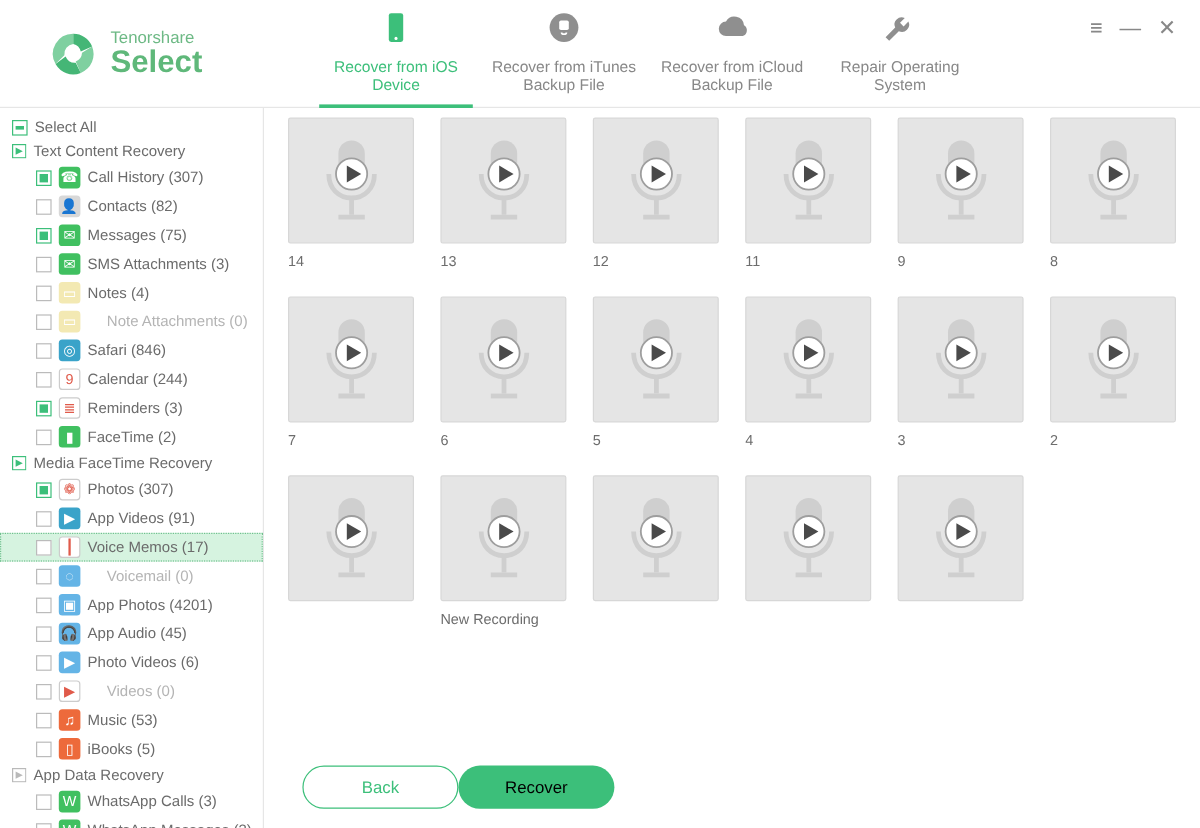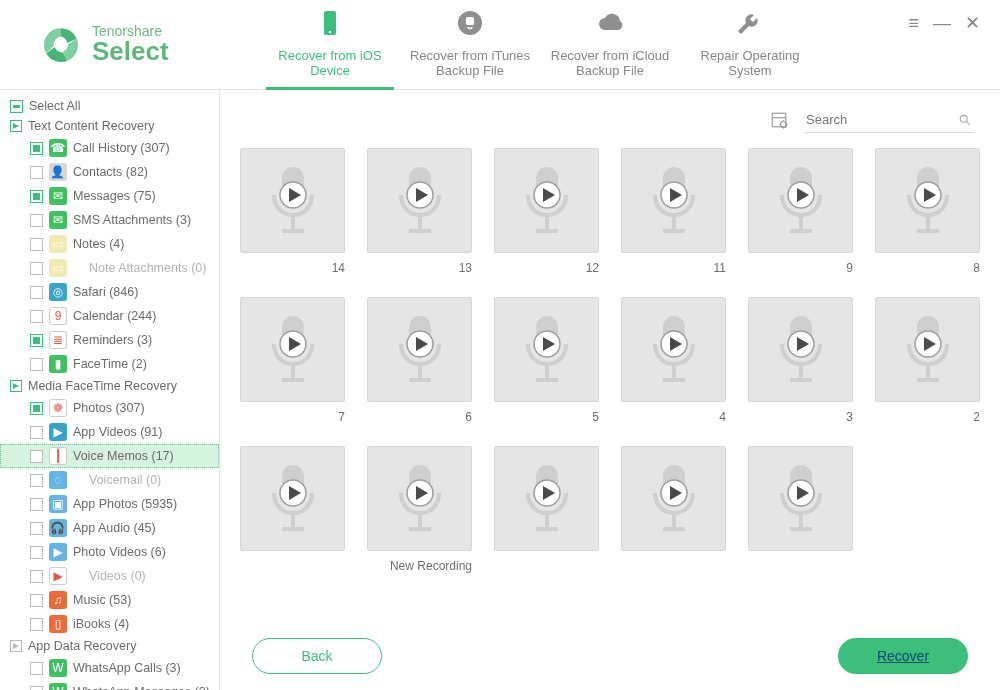--- a/index.html
+++ b/index.html
@@ -73,36 +73,36 @@
     padding: 4px 2px; width: 170px; color: #999;
   }
   .search-box input {
     border: none; outline: none; font-size: 13px; color: #666; width: 100%;
     background: transparent;
   }
   .gallery {
     flex: 1; padding: 8px 16px 0 20px; overflow: auto;
   }
   .grid { display: flex; flex-wrap: wrap; gap: 22px 22px; }
-  .cell { width: 105px; text-align: right; }
+  .cell { width: 105px; text-align: left; }
   .thumb {
     width: 105px; height: 105px; background: #e5e5e5; border: 1px solid #d7d7d7;
     display: flex; align-items: center; justify-content: center; border-radius: 2px;
   }
   .cap { font-size: 12px; color: #6d6d6d; margin-top: 8px; white-space: nowrap; overflow: hidden; text-overflow: ellipsis; }
   .footer {
-    height: 68px; display: flex; align-items: center; justify-content: space-between;
+    height: 68px; display: flex; align-items: center; justify-content: flex-start;
     padding: 0 32px;
   }
   .btn {
     height: 36px; border-radius: 18px; min-width: 130px; display: flex; align-items: center; justify-content: center;
     font-size: 14px; cursor: pointer;
   }
   .btn.back { border: 1px solid #3cbf7a; color: #3cbf7a; background: #fff; }
-  .btn.recover { background: #3cbf7a; color: #0c4a6e; text-decoration: underline; }
+  .btn.recover { background: #3cbf7a; color: #000000; }
 
   
   .sidebar::-webkit-scrollbar, .gallery::-webkit-scrollbar { width: 8px; }
   .sidebar::-webkit-scrollbar-thumb, .gallery::-webkit-scrollbar-thumb { background: #dcdcdc; border-radius: 4px; }
 </style>
 </head>
 <body>
 
 <div class="topbar">
   <div class="logo-block">
@@ -230,21 +230,21 @@
         <span class="label-text">Voice Memos (17)</span>
       </div>
       <div class="node child">
         <span class="chk "></span>
         <span class="cat-icon" style="background:#64b4e6;">◌</span>
         <span class="label-text dim">Voicemail (0)</span>
       </div>
       <div class="node child">
         <span class="chk "></span>
         <span class="cat-icon" style="background:#64b4e6;">▣</span>
-        <span class="label-text">App Photos (5935)</span>
+        <span class="label-text">App Photos (4201)</span>
       </div>
       <div class="node child">
         <span class="chk "></span>
         <span class="cat-icon" style="background:#64b4e6;">🎧</span>
         <span class="label-text">App Audio (45)</span>
       </div>
       <div class="node child">
         <span class="chk "></span>
         <span class="cat-icon" style="background:#64b4e6;">▶</span>
         <span class="label-text">Photo Videos (6)</span>
@@ -255,21 +255,21 @@
         <span class="label-text dim">Videos (0)</span>
       </div>
       <div class="node child">
         <span class="chk "></span>
         <span class="cat-icon" style="background:#ed6a3b;">♫</span>
         <span class="label-text">Music (53)</span>
       </div>
       <div class="node child">
         <span class="chk "></span>
         <span class="cat-icon" style="background:#ed6a3b;">▯</span>
-        <span class="label-text">iBooks (4)</span>
+        <span class="label-text">iBooks (5)</span>
       </div>
       <div class="group-head">
         <svg class="expand-icon" viewBox="0 0 12 12">
           <rect x="0.5" y="0.5" width="11" height="11" fill="none" stroke="#b9b9b9"></rect>
           <polygon points="3,3 9,6 3,9" fill="#b9b9b9"></polygon>
         </svg>
         <span class="label-text">App Data Recovery</span>
       </div>
       <div class="node child">
         <span class="chk "></span>
@@ -277,35 +277,20 @@
         <span class="label-text">WhatsApp Calls (3)</span>
       </div>
       <div class="node child">
         <span class="chk "></span>
         <span class="cat-icon" style="background:#40c060;">W</span>
         <span class="label-text">WhatsApp Messages (3)</span>
       </div>
     </div>
 
   <div class="main">
-    <div class="toolbar">
-      <svg class="tool-icon" viewBox="0 0 24 24">
-        <rect x="3" y="3" width="18" height="18" fill="none" stroke="#999" stroke-width="1.5"></rect>
-        <line x1="3" y1="9" x2="21" y2="9" stroke="#999" stroke-width="1.5"></line>
-        <circle cx="18" cy="18" r="4" fill="none" stroke="#999" stroke-width="1.5"></circle>
-        <path d="M18 14 v-2 M18 24 v-2 M14 18 h-2 M24 18 h-2" stroke="#999"></path>
-      </svg>
-      <div class="search-box">
-        <input type="text" placeholder="Search" style="">
-        <svg width="16" height="16" viewBox="0 0 24 24">
-          <circle cx="10" cy="10" r="6" fill="none" stroke="#aaa" stroke-width="2"></circle>
-          <line x1="15" y1="15" x2="21" y2="21" stroke="#aaa" stroke-width="2"></line>
-        </svg>
-      </div>
-    </div>
 
     <div class="gallery">
       <div class="grid" id="grid">
           <div class="cell">
             <div class="thumb">
               <svg width="70" height="80" viewBox="0 0 70 80">
                 <rect x="24" y="6" width="22" height="38" rx="11" fill="#cfcfcf"></rect>
                 <path d="M16 34c0 12 8 20 19 20s19-8 19-20" fill="none" stroke="#cfcfcf" stroke-width="4"></path>
                 <line x1="35" y1="54" x2="35" y2="68" stroke="#cfcfcf" stroke-width="4"></line>
                 <line x1="24" y1="70" x2="46" y2="70" stroke="#cfcfcf" stroke-width="4"></line>

